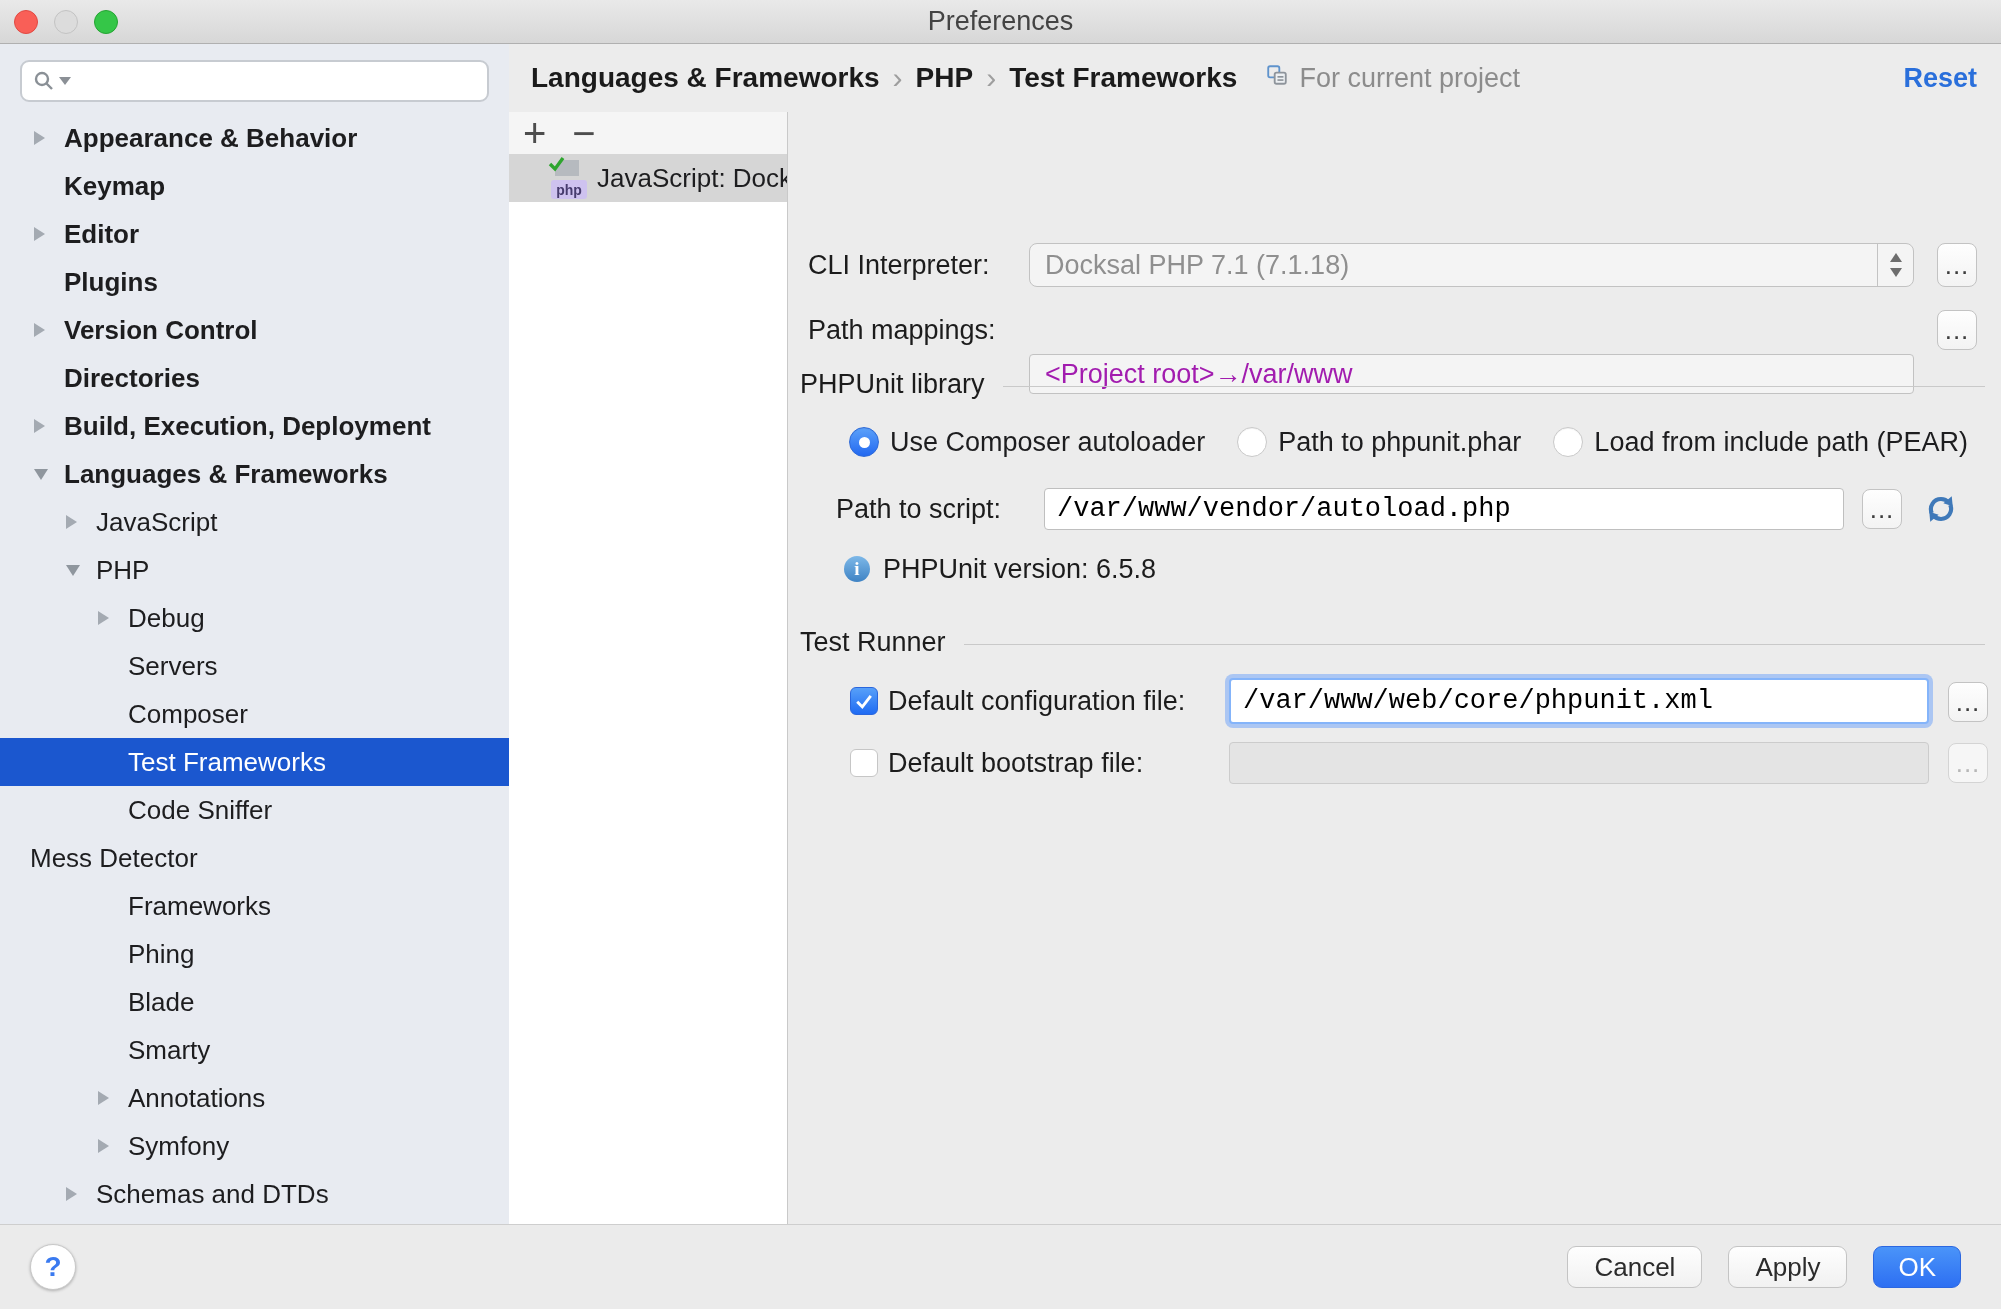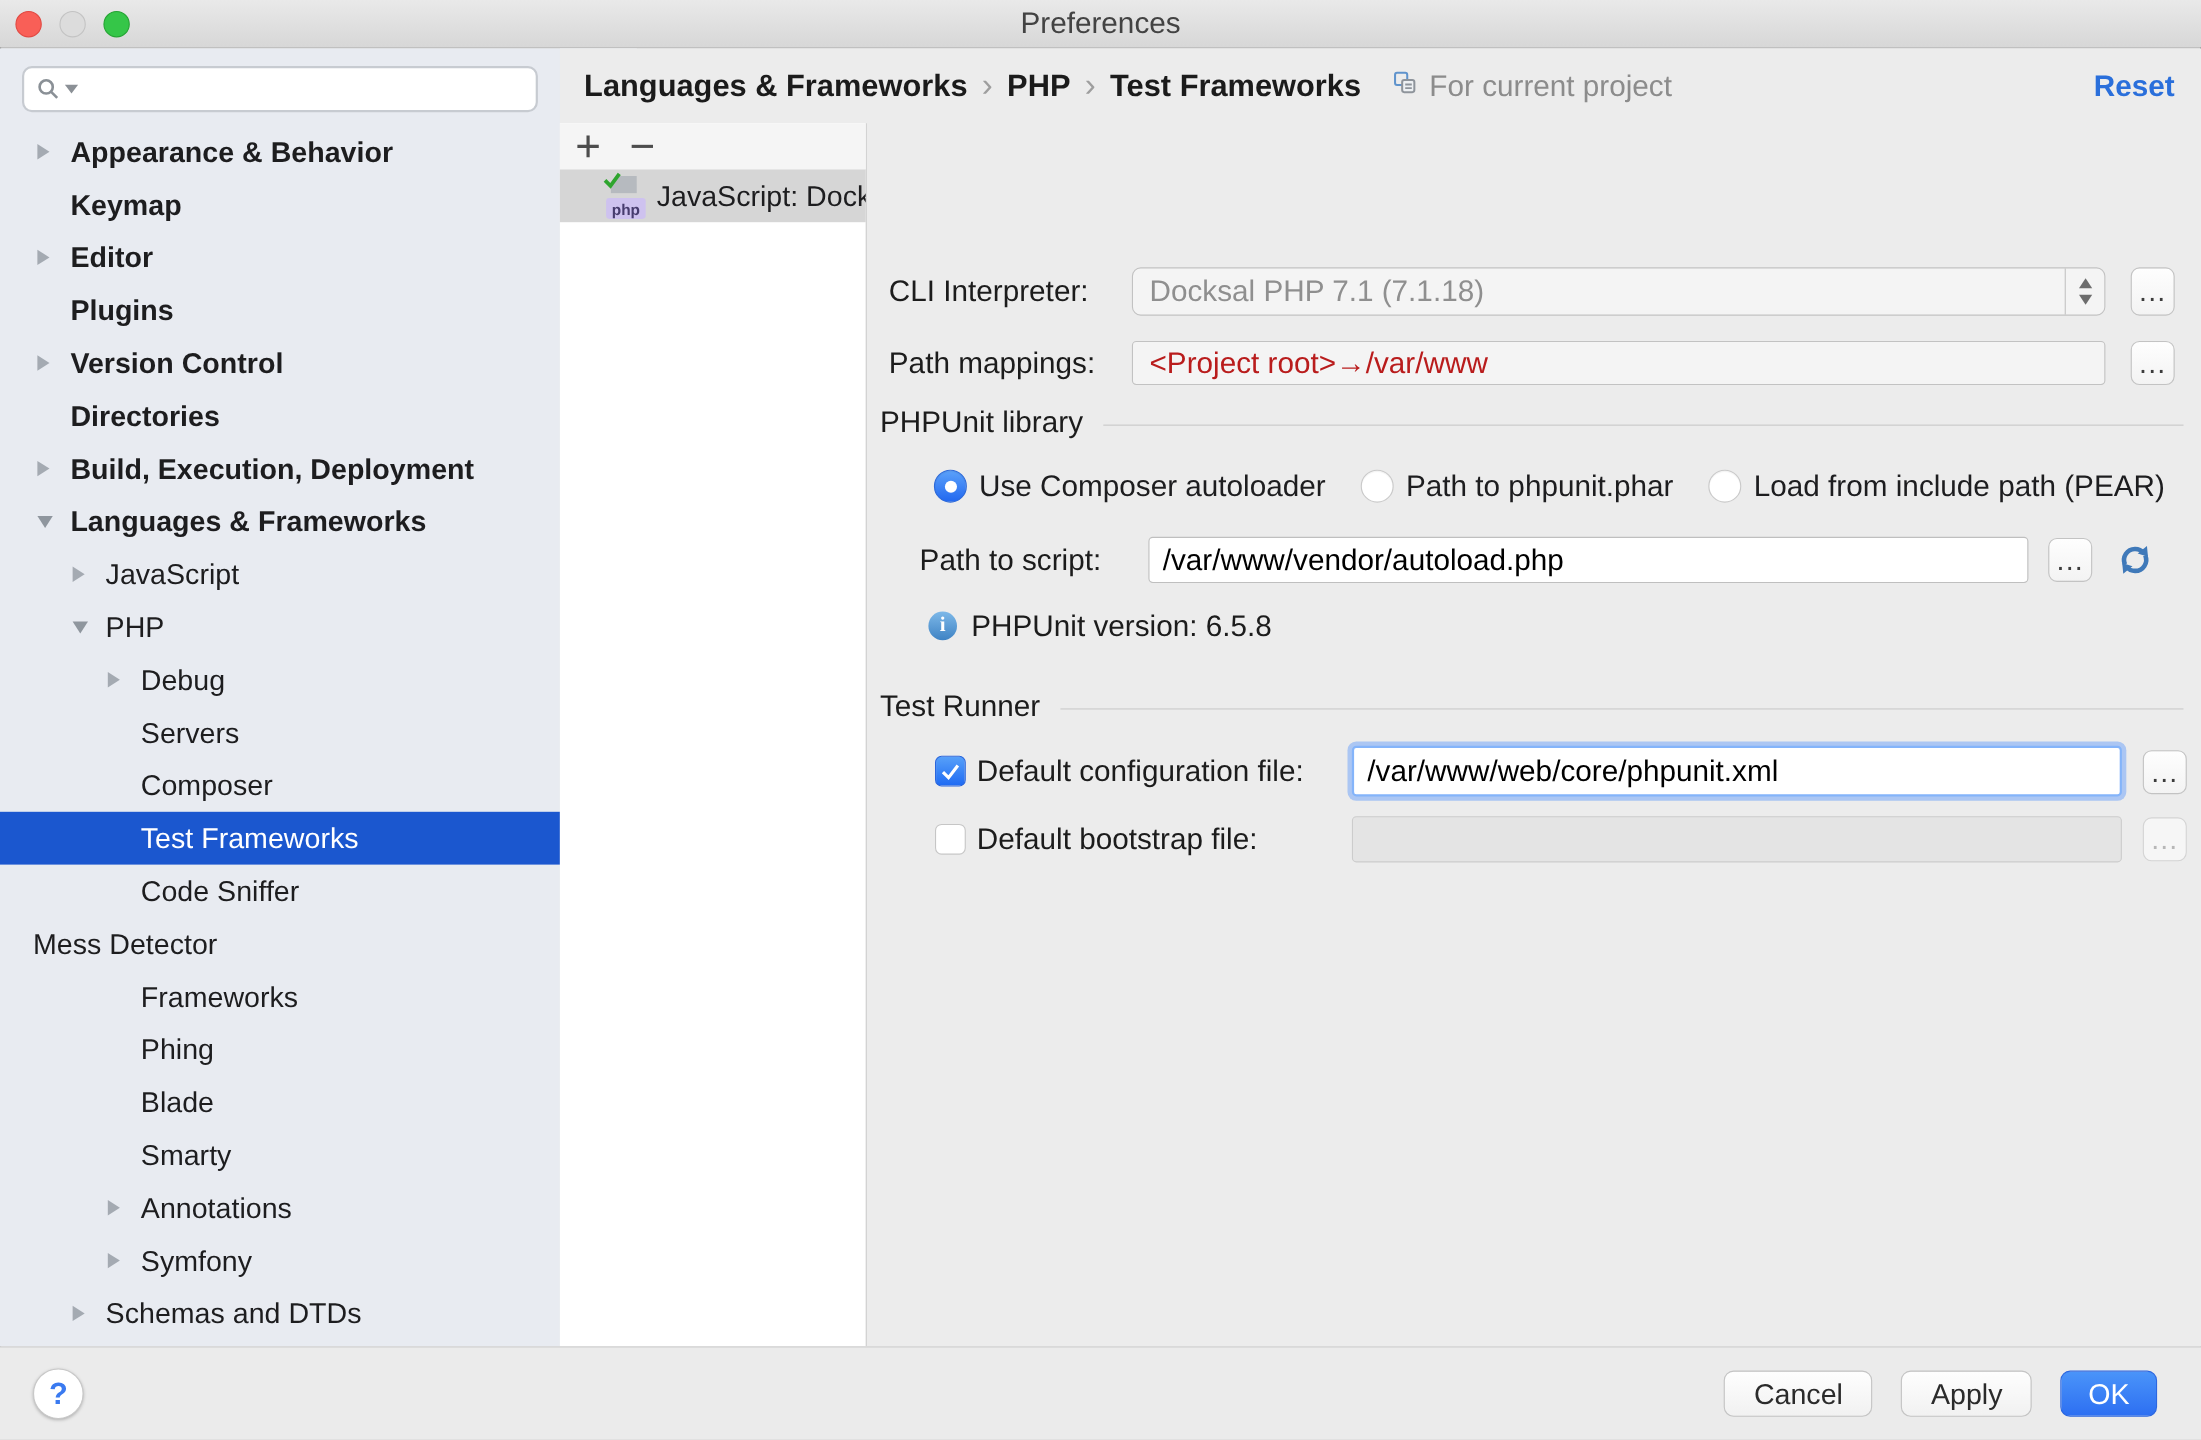--- a/index.html
+++ b/index.html
@@ -59,32 +59,32 @@
   
   .formpanel { position:absolute; left:280px; top:68px; right:0; bottom:0; background:#ececec; overflow:hidden; }
   .abs { position:absolute; }
   .flabel { font-size:27px; color:#1c1c1c; white-space:nowrap; display:flex; align-items:center; }
   .field { border:1px solid #c2c2c2; border-radius:5px; display:flex; align-items:center; font-size:27px; }
   .combo { background:#f4f4f4; border-radius:8px; color:#8f8f8f; }
   .combo .val { flex:1; padding-left:15px; white-space:nowrap; overflow:hidden; }
   .stepper { width:36px; align-self:stretch; border-left:1px solid #c3c3c3; display:flex; flex-direction:column; align-items:center; justify-content:center; gap:6px; }
   .stepper .up { width:0; height:0; border-bottom:9px solid #6d6d6d; border-left:6px solid transparent; border-right:6px solid transparent; }
   .stepper .down { width:0; height:0; border-top:9px solid #6d6d6d; border-left:6px solid transparent; border-right:6px solid transparent; }
-  .ro { background:#f4f4f4; color:#b91c1c; padding-left:15px; white-space:nowrap; overflow:hidden; border-radius:4px; }
+  .ro { background:#f4f4f4; color:#a21caf; padding-left:15px; white-space:nowrap; overflow:hidden; border-radius:4px;margin-top:44px; }
   .browse { background:linear-gradient(#fefefe,#f3f3f3); border:1px solid #c3c3c3; border-radius:8px;
     display:flex; align-items:center; justify-content:center; font-size:26px; color:#3c3c3c; cursor:pointer; letter-spacing:1px; }
   .browse.disabled { color:#b7b7b7; background:#f6f6f6; border-color:#d4d4d4; }
   .sheader { display:flex; align-items:center; font-size:27px; color:#1c1c1c; }
   .sheader .line { flex:1; height:1px; background:#c9c9c9; margin-left:18px; margin-top:4px; }
   .radiorow { display:flex; align-items:center; gap:32px; }
   .ritem { display:flex; align-items:center; gap:11px; font-size:27px; cursor:pointer; }
   .radio { width:30px; height:30px; border-radius:50%; background:#fff; border:1px solid #c9c9c9; position:relative; flex:0 0 30px; box-shadow:inset 0 1px 1px rgba(0,0,0,.05); }
   .radio.on { background:linear-gradient(#5ba1fa,#2268f0); border-color:#2e6ad8; }
   .radio.on::after { content:''; position:absolute; left:50%; top:50%; width:11px; height:11px; margin:-5.5px 0 0 -5.5px; border-radius:50%; background:#fff; }
-  .tinput { border:1px solid #bfbfbf; border-radius:4px; background:#fff; font-size:27px; padding:0 12px; font-family:Liberation Sans, sans-serif; outline:none; }
+  .tinput { border:1px solid #bfbfbf; border-radius:4px; background:#fff; font-size:27px; padding:0 12px; font-family:Liberation Mono, monospace; outline:none; }
   .tinput.focusring { border:2px solid #84b4fa; box-shadow:0 0 0 4px rgba(105,160,250,.5); }
   .tinput:disabled { background:#e4e4e4; border-color:#cccccc; }
   .cb { width:28px; height:28px; border-radius:6px; background:#fff; border:1px solid #c6c6c6; display:flex; align-items:center; justify-content:center; flex:0 0 28px; cursor:pointer; }
   .cb.on { background:linear-gradient(#57a0f9,#1f6bf3); border-color:#2a66dd; }
   .cb svg { display:none; }
   .cb.on svg { display:block; }
   .infoicon { width:26px; height:26px; border-radius:50%; background:linear-gradient(#7db8e8,#3f83c4); color:#fff; font-size:19px; font-weight:700; font-family:"Liberation Serif",serif; display:flex; align-items:center; justify-content:center; flex:0 0 26px; }
 
   
   .footer { position:absolute; left:0; bottom:0; width:2001px; height:85px; background:#ebebeb; border-top:1px solid #cecece;

